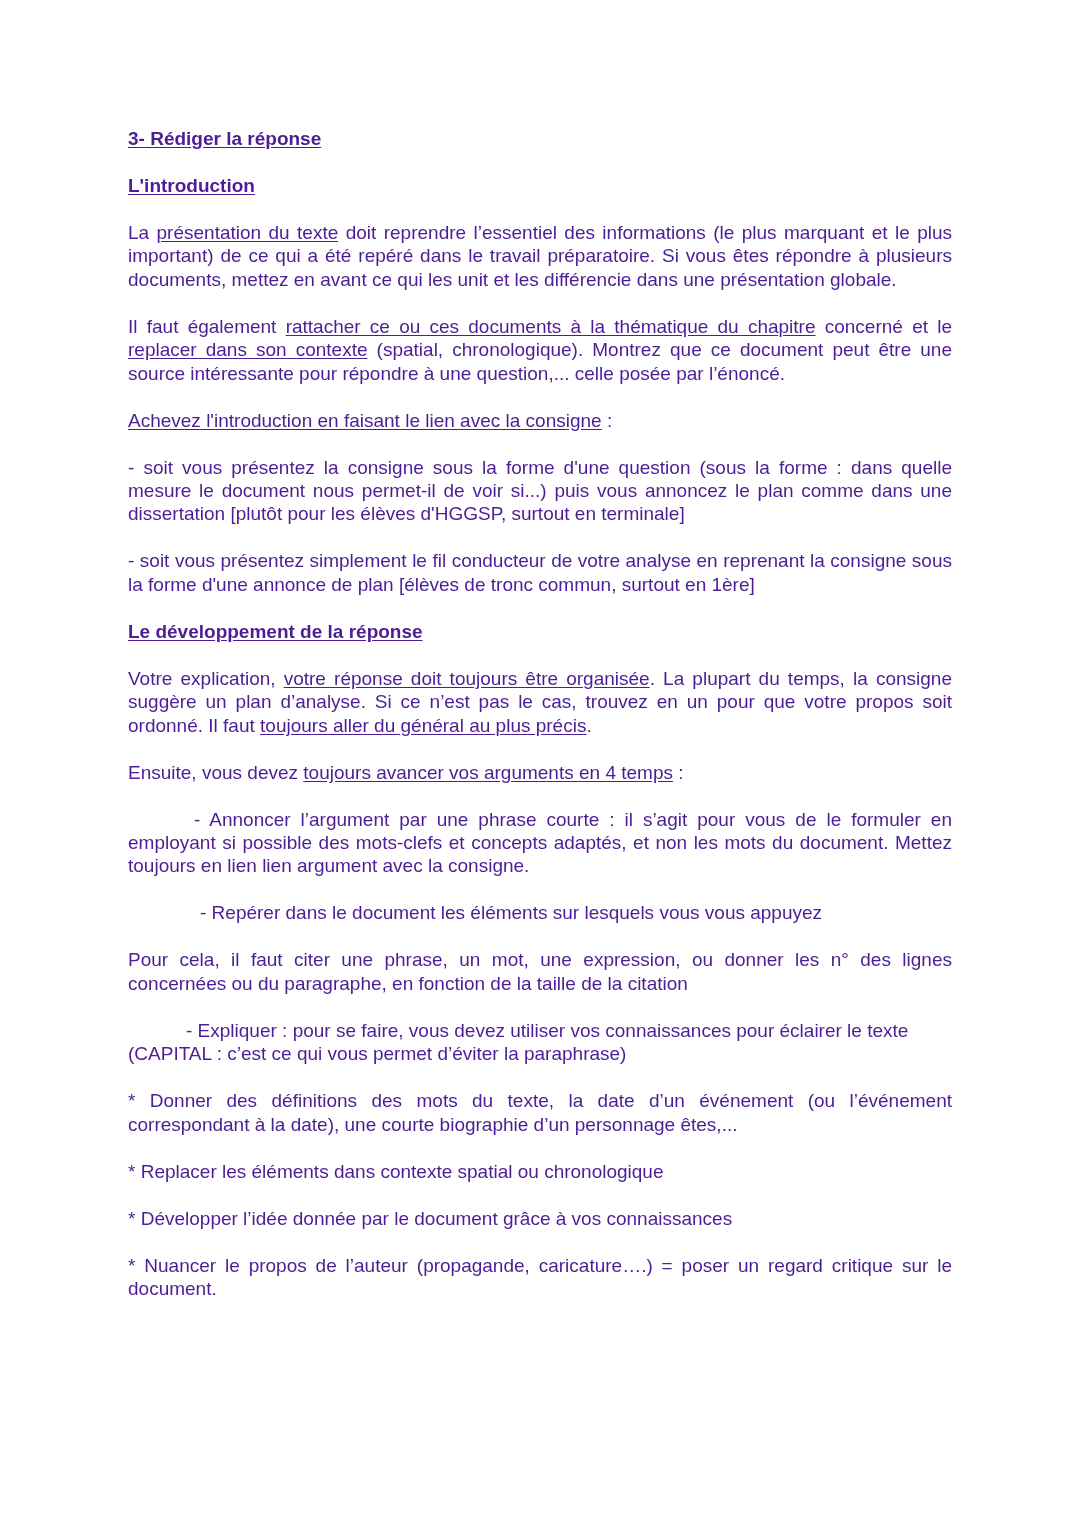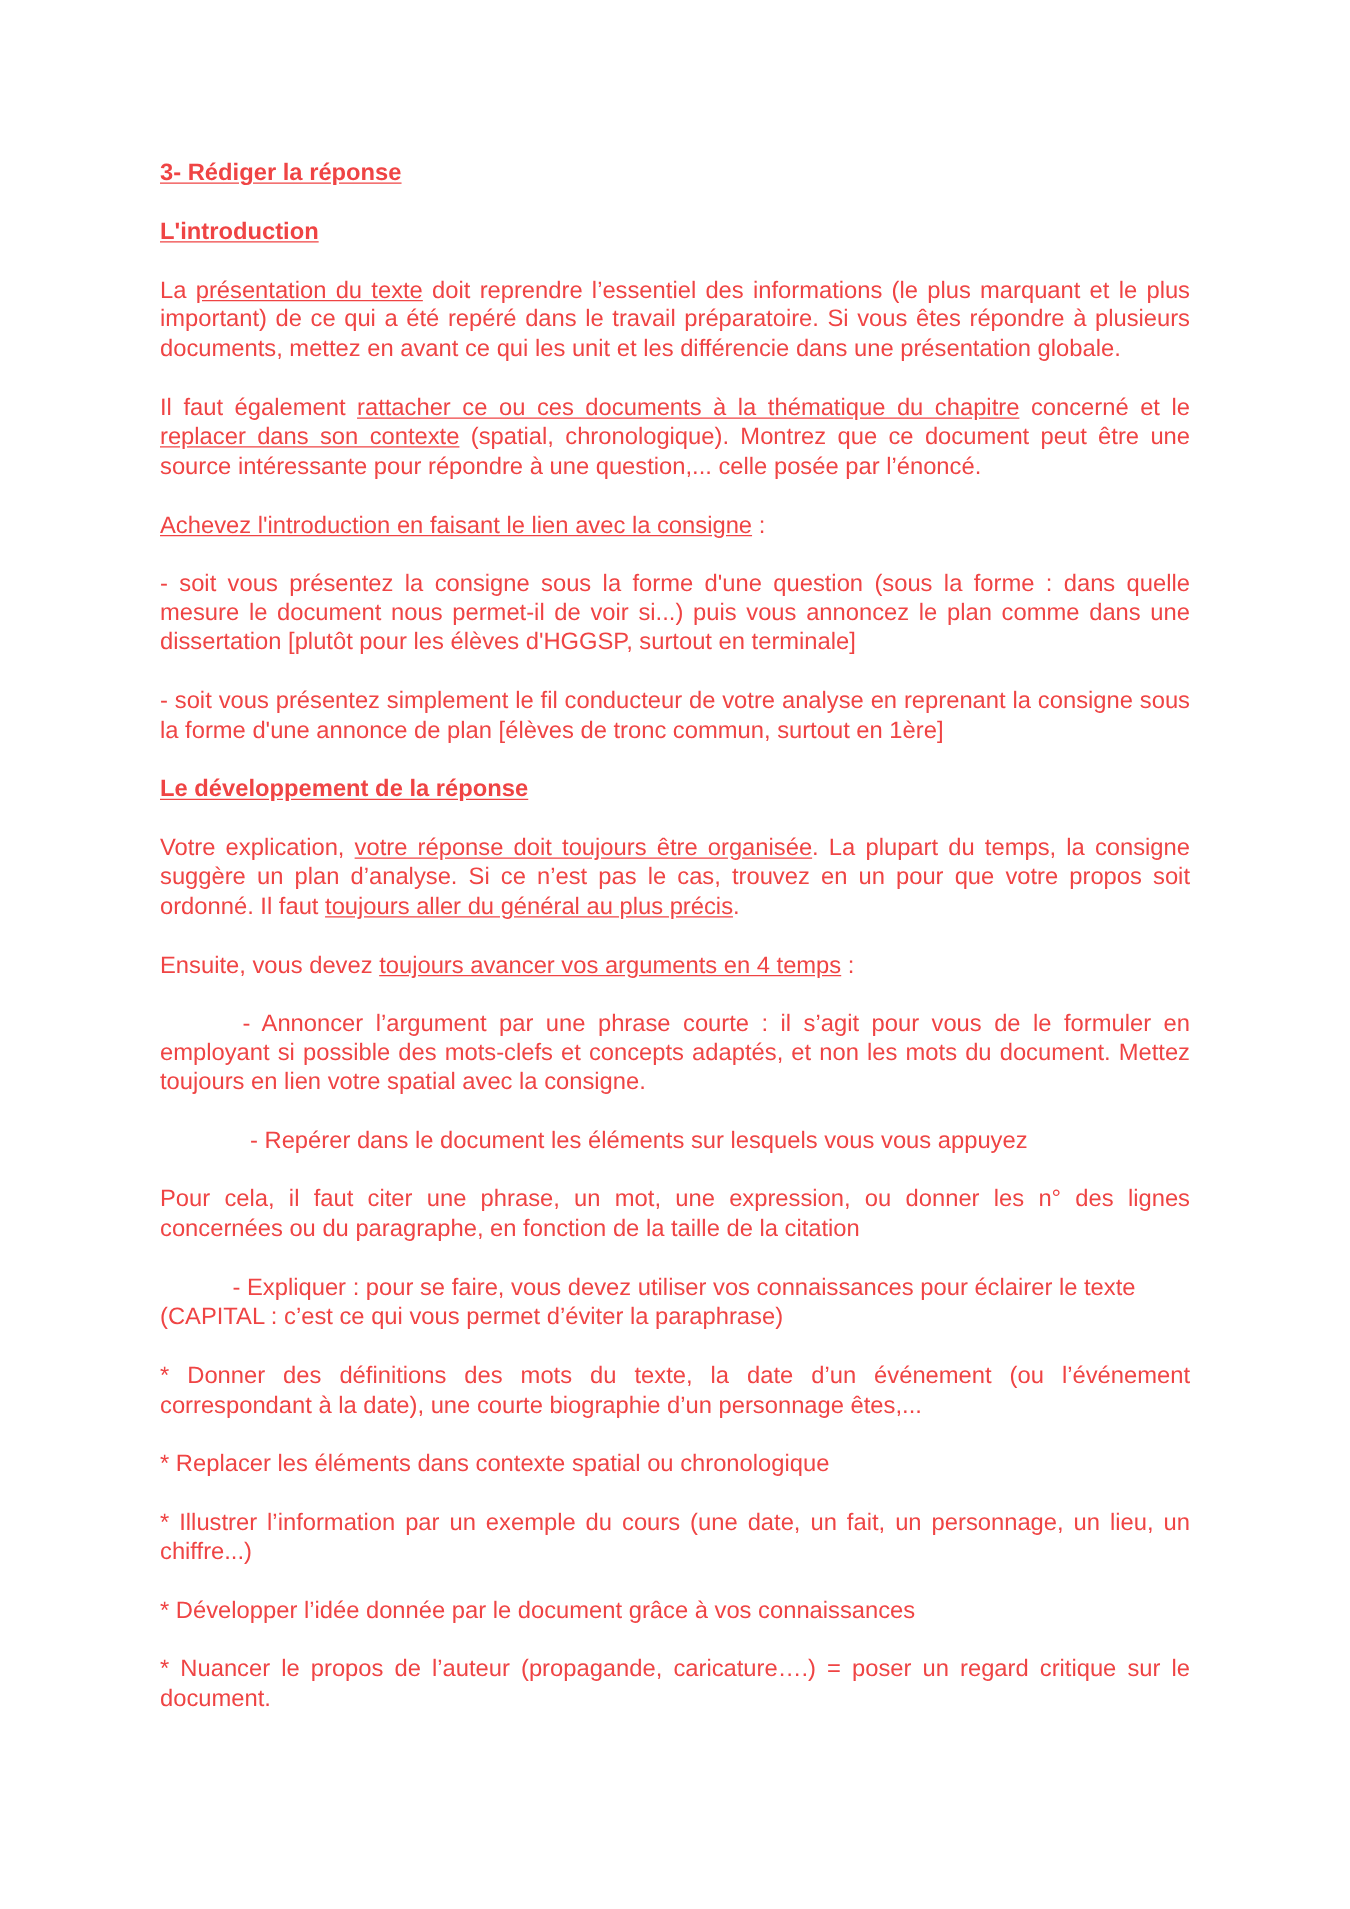--- a/index.html
+++ b/index.html
@@ -1,20 +1,20 @@
 <!DOCTYPE html>
 <html><head>
 <meta charset="utf-8">
 <style>
   html, body { margin: 0; padding: 0; background: #ffffff; }
   body { width: 1080px; height: 1527px; position: relative; overflow: hidden; }
   .page {
     position: absolute; left: 128px; top: 127px; width: 824px;
     font-family: "Liberation Sans", sans-serif;
-    font-size: 19px; line-height: 23.4px; color: #ef4444;
+    font-size: 19px; line-height: 23.4px; color: #4c1d95;
   }
   .page p { margin: 0 0 23.6px 0; }
   .just { text-align: justify; }
   .h { font-weight: bold; text-decoration: underline; text-underline-offset: 2px; }
   .u { text-decoration: underline; text-underline-offset: 2px; }
   .b { font-weight: normal; }
   .ind1 { padding-left: 66px; }
   .ind2 { padding-left: 58px; }
   .ind3 { padding-left: 72px; }
 </style>
@@ -35,26 +35,25 @@
   <p class="just">- soit vous présentez la consigne sous la forme d'une question (sous la forme : dans quelle mesure le document nous permet-il de voir si...) puis vous annoncez le plan comme dans une dissertation [plutôt pour les élèves d'HGGSP, surtout en terminale]</p>
 
   <p class="just">- soit vous présentez simplement le fil conducteur de votre analyse en reprenant la consigne sous la forme d'une annonce de plan [élèves de tronc commun, surtout en 1ère]</p>
 
   <p class="h">Le développement de la réponse</p>
 
   <p class="just"><span>Votre explication, </span><span class="u">votre réponse doit toujours être organisée</span><span>. La plupart du temps, la consigne suggère un plan d’analyse. Si ce n’est pas le cas, trouvez en un pour que votre propos soit ordonné. Il faut </span><span class="u">toujours aller du général au plus précis</span><span>.</span></p>
 
   <p><span>Ensuite, vous devez </span><span class="u">toujours avancer vos arguments en 4 temps</span><span> :</span></p>
 
-  <p class="just"><span class="b ind1">- Annoncer l’argument par une phrase courte</span><span> : il s’agit pour vous de le formuler en employant si possible des mots-clefs et concepts adaptés, et non les mots du document. Mettez toujours en lien votre spatial avec la consigne.</span></p>
+  <p class="just"><span class="b ind1">- Annoncer l’argument par une phrase courte</span><span> : il s’agit pour vous de le formuler en employant si possible des mots-clefs et concepts adaptés, et non les mots du document. Mettez toujours en lien lien argument avec la consigne.</span></p>
 
   <p class="b ind3">- Repérer dans le document les éléments sur lesquels vous vous appuyez</p>
 
   <p class="just">Pour cela, il faut citer une phrase, un mot, une expression, ou donner les n° des lignes concernées ou du paragraphe, en fonction de la taille de la citation</p>
 
   <p><span class="ind2">- </span><span class="b">Expliquer</span><span> : pour se faire, vous devez utiliser vos connaissances pour éclairer le texte (CAPITAL : c’est ce qui vous permet d’éviter la paraphrase)</span></p>
 
   <p class="just">* Donner des définitions des mots du texte, la date d’un événement (ou l’événement correspondant à la date), une courte biographie d’un personnage êtes,...</p>
   <p class="just">* Replacer les éléments dans contexte spatial ou chronologique</p>
-  <p class="just">* Illustrer l’information par un exemple du cours (une date, un fait, un personnage, un lieu, un chiffre...)</p>
   <p class="just">* Développer l’idée donnée par le document grâce à vos connaissances</p>
   <p class="just">* Nuancer le propos de l’auteur (propagande, caricature….) = poser un regard critique sur le document.</p>
 </div>
 
 </body></html>

